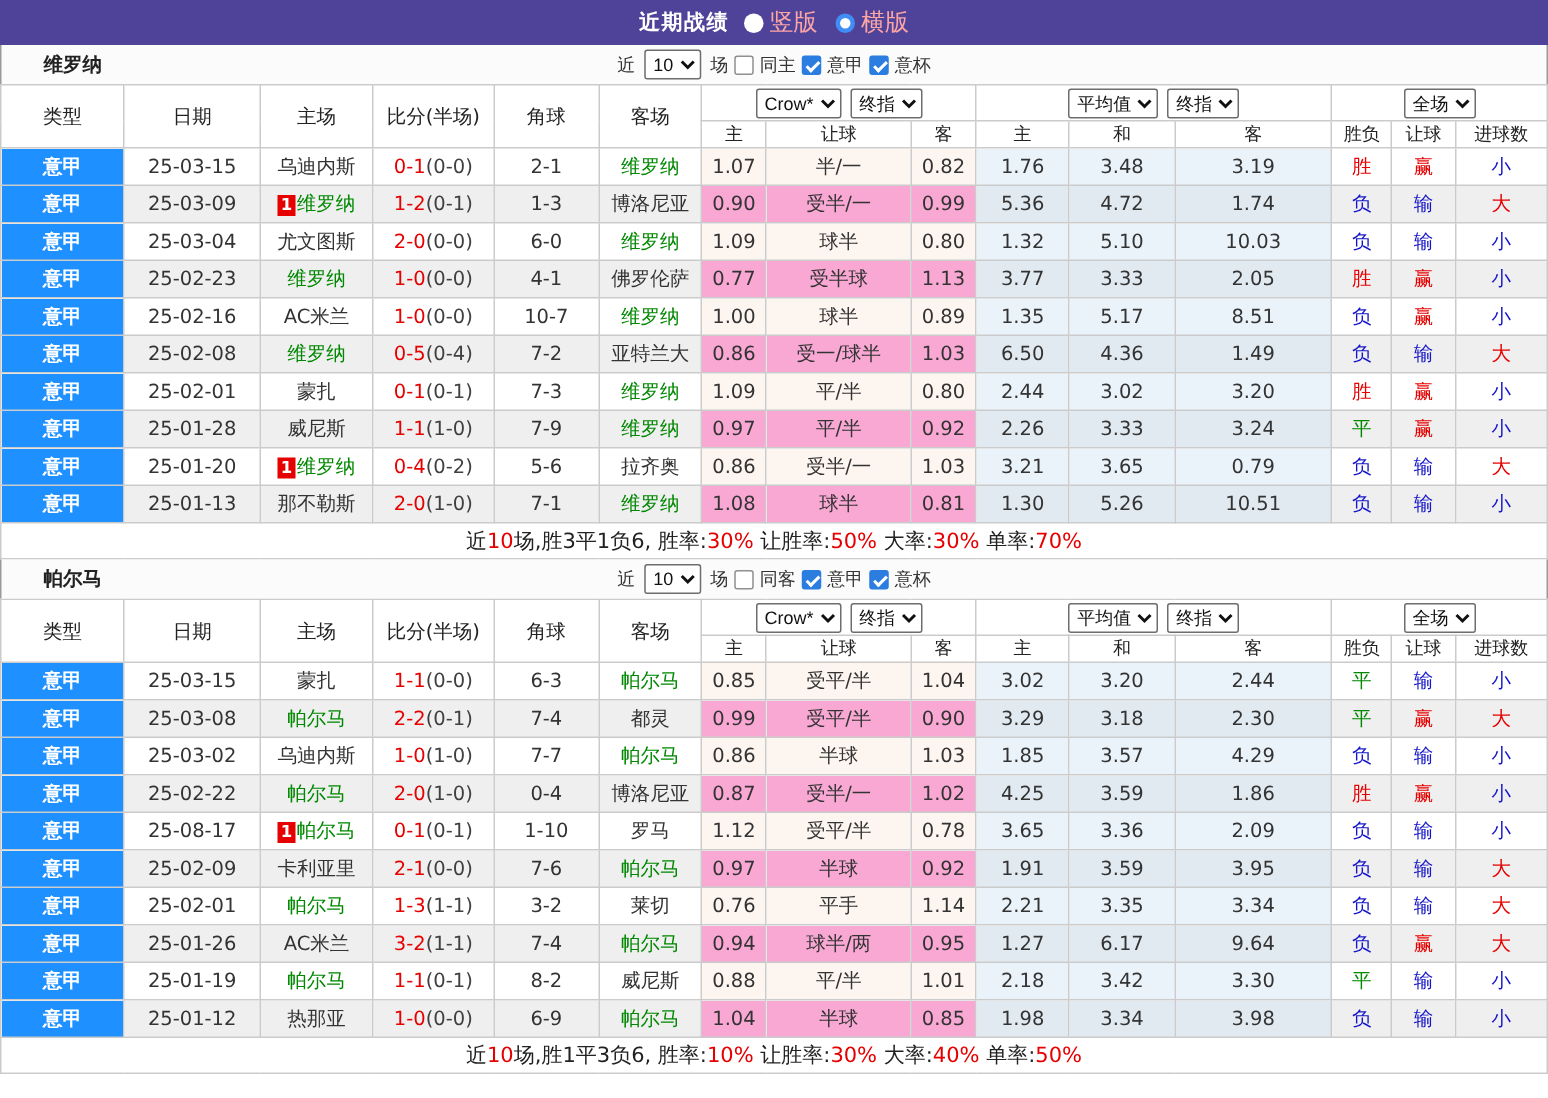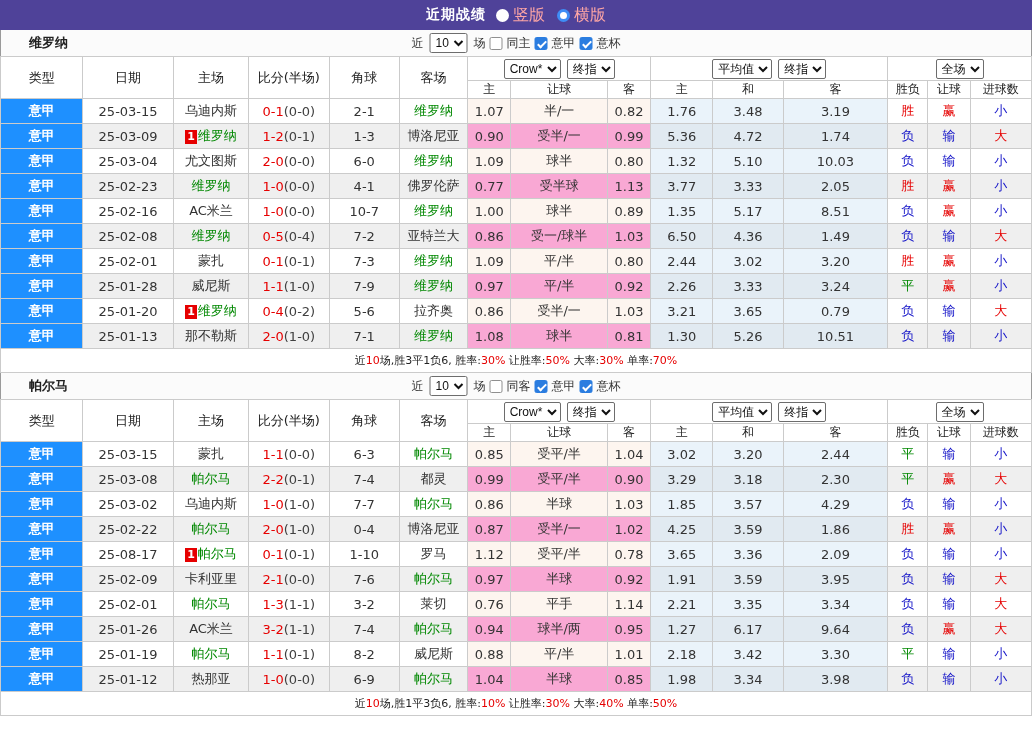--- a/index.html
+++ b/index.html
@@ -62,21 +62,21 @@
   .ht { color:#404040; }
   .team-focus { color:#008800; }
   .team-plain { color:#333; }
   .badge {
     background:#e60000; color:#fff; font-size:11px; line-height:14px;
     padding:0 2px; margin-right:1px; font-weight:bold; display:inline-block;
   }
   tr.even td { background:#efefef; }
   td.crow { background:#fdf5ef; }  tr.even td.crow { background:#f9a8d4; }
   td.avg  { background:#eaf3fa;margin-left:48px; }  tr.even td.avg  { background:#e1eaf1; }
-  .summary td { height:24px; font-size:11px; background:#fff; color:#222; }
+  .summary td { height:24px; font-size:14px; background:#fff; color:#222; }
   .summary .red { color:#e60000; }
 </style>
 </head>
 <body>
 
 <div class="topbar">
   <span class="tb-title">近期战绩</span>
   <div class="radio-group">
     <span class="radio-item">
       <span class="radio"></span>

